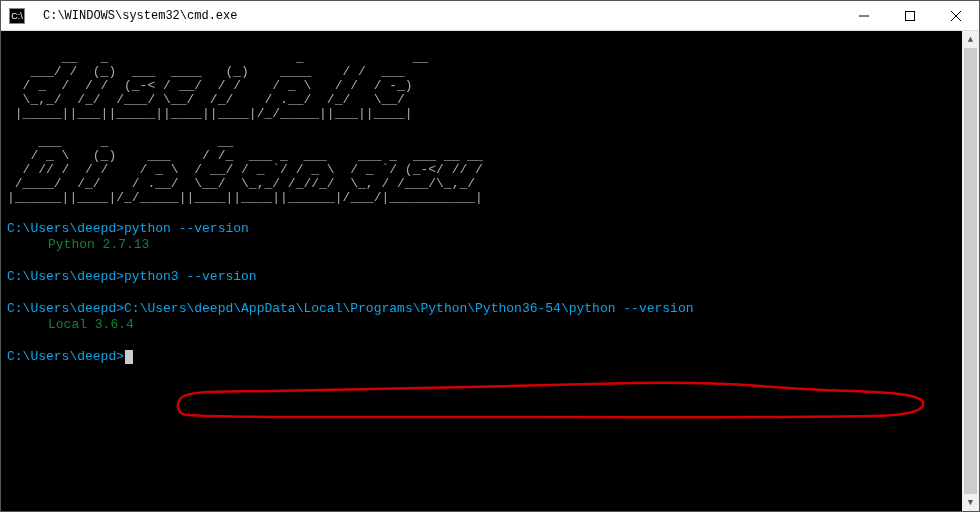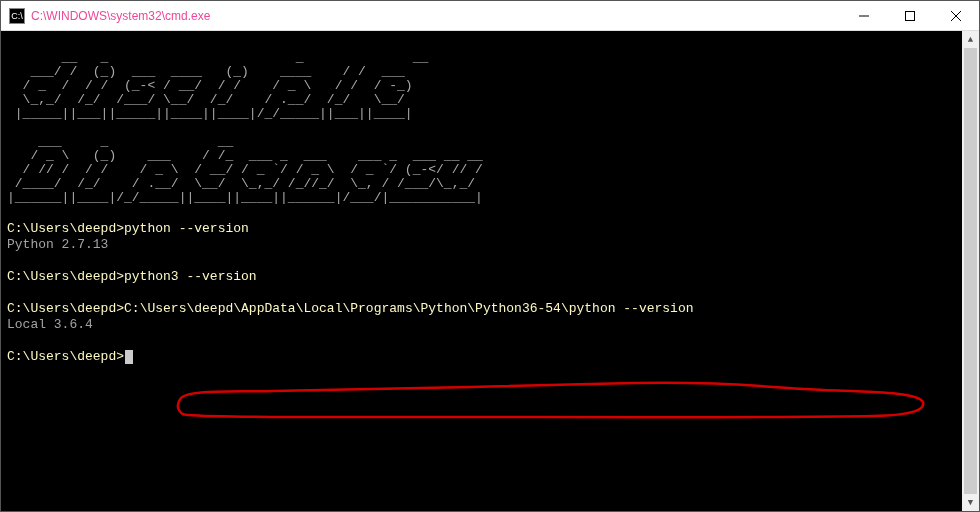--- a/index.html
+++ b/index.html
@@ -31,24 +31,24 @@
       background: #000;
       border: 1px solid #888;
       font-size: 9px;
       color: #fff;
       display: flex;
       align-items: center;
       justify-content: center;
       font-family: sans-serif;
     }
     .titlebar-title {
-      margin-left: 6px;
+      margin-left: 18px;
       font-size: 12px;
-      font-family: Liberation Sans, sans-serif;
-      color: #ec4899;
+      font-family: Liberation Mono, monospace;
+      color: #000000;
       flex: 1;
     }
     .titlebar-controls {
       display: flex;
       height: 100%;
     }
     .titlebar-btn {
       width: 46px;
       height: 100%;
       display: flex;
@@ -74,22 +74,22 @@
       white-space: pre;
       overflow: hidden;
       position: relative;
     }
     .ascii-art {
       color: #aaa;
       font-size: 13px;
       line-height: 14px;
       letter-spacing: 0px;
     }
-    .prompt-line { color: #fef9c3; text-align: center; }
-    .output-yellow { color: #a3a3a3; }
+    .prompt-line { color: #0ea5e9; text-align: center; }
+    .output-yellow { color: #15803d; margin-left: 41px; }
     .scrollbar {
       width: 17px;
       background: #f0f0f0;
       display: flex;
       flex-direction: column;
     }
     .scroll-arrow {
       height: 17px;
       background: #f0f0f0;
       display: flex;

